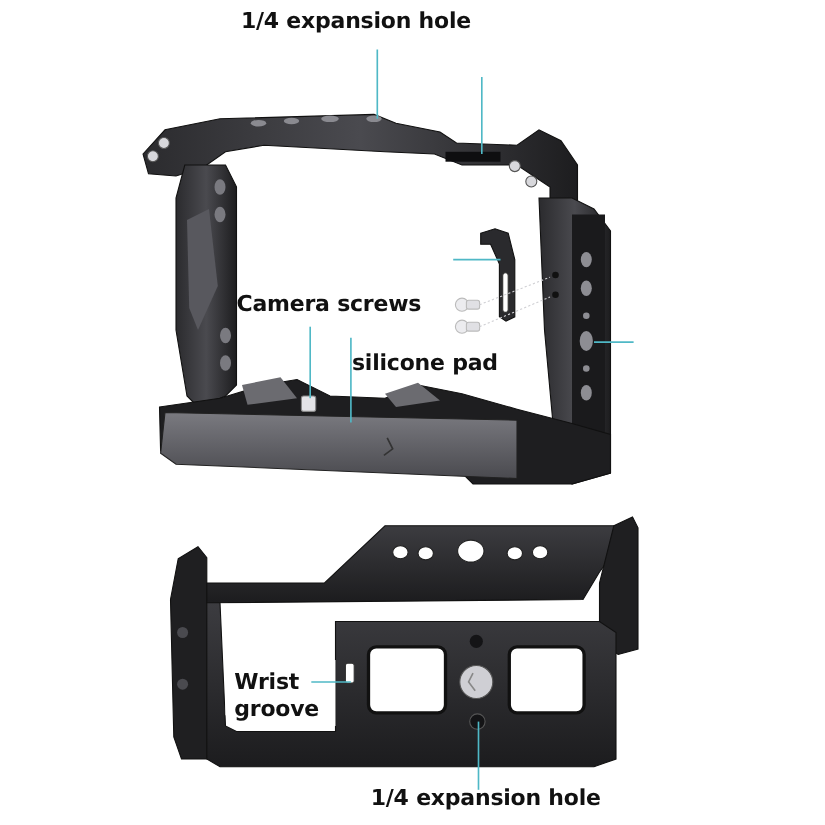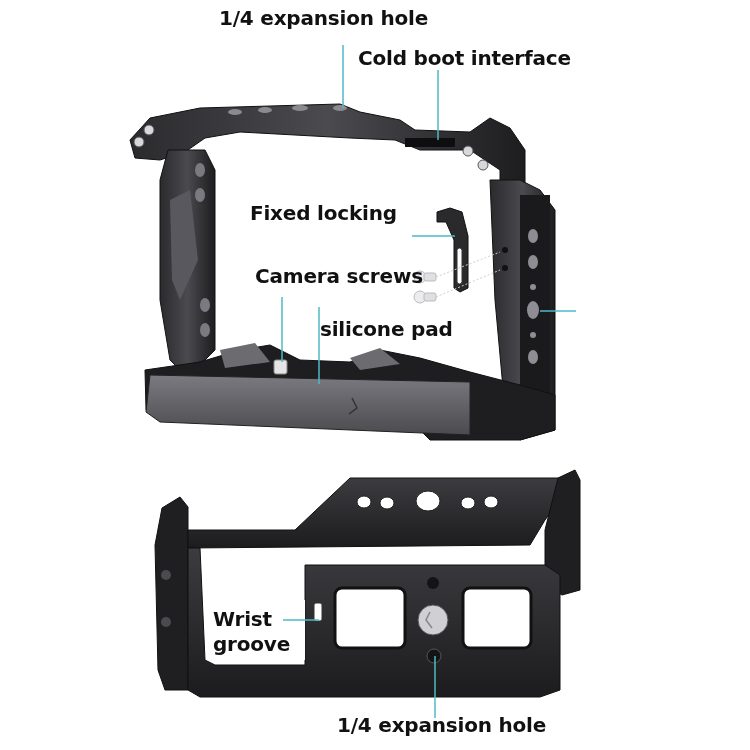--- a/index.html
+++ b/index.html
@@ -140,27 +140,25 @@
       <line x1="282" y1="297" x2="282" y2="362"></line>
       <line x1="319" y1="307" x2="319" y2="384"></line>
       <line x1="540" y1="311" x2="576" y2="311"></line>
       <line x1="283" y1="620" x2="319" y2="620"></line>
       <line x1="435" y1="656" x2="435" y2="718"></line>
     </g>
   </svg>
 
   <div class="label" style="left:219px; top:6px;">1/4 expansion hole</div>
 
-  <div class="label" style="left:358px; top:46px;">Cold boot interface</div>
 
   <div class="label two right" style="left:250px; top:201px;">
-    <span class="ln">Fixed locking</span>
   </div>
 
-  <div class="label" style="left:215px; top:264px;padding-left:40px;">Camera screws</div>
+  <div class="label" style="left:215px; top:264px;">Camera screws</div>
 
 
   <div class="label two" style="left:213px; top:607px;">
     <span class="ln">Wrist</span>
     <span class="ln">groove</span>
   </div>
 
   <div class="label" style="left:320px; top:317px;">silicone pad</div>
 
   <div class="label" style="left:337px; top:713px;">1/4 expansion hole</div>

